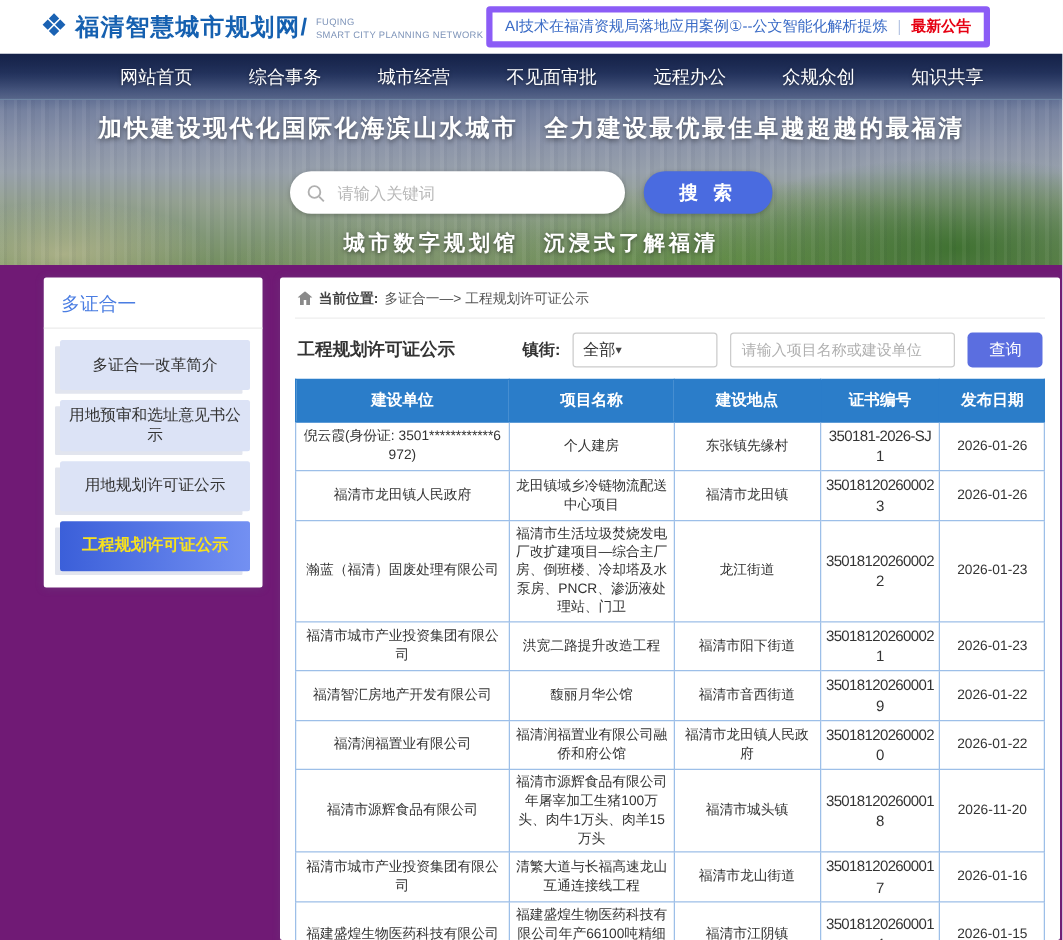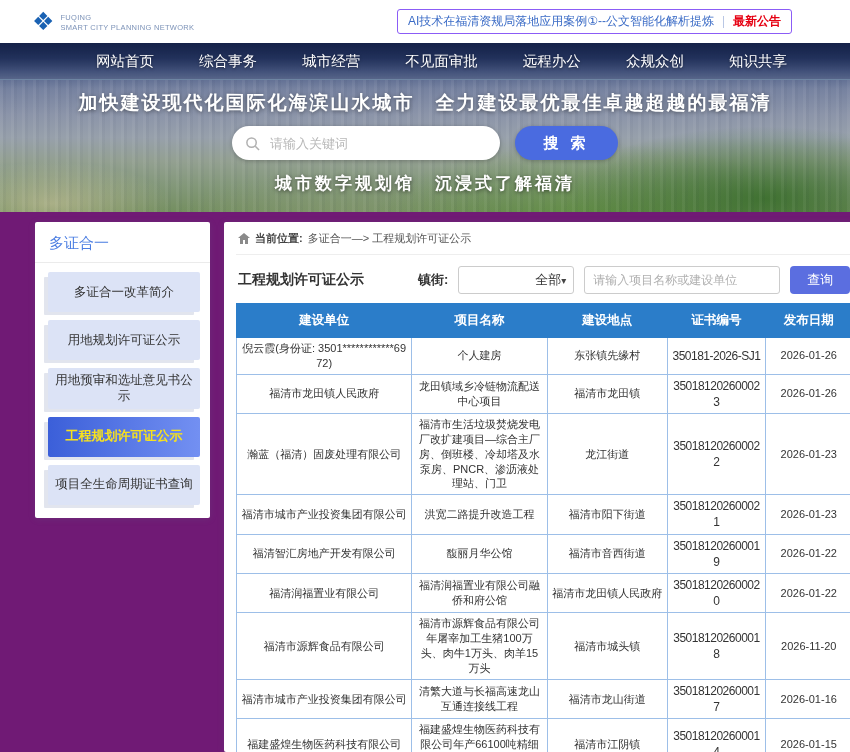--- a/index.html
+++ b/index.html
@@ -15,21 +15,21 @@
     height:43px; background:#fff;
     display:flex; align-items:center; justify-content:space-between;
     padding:0 58px 0 32px;
   }
   .logo { display:flex; align-items:center; gap:6px; cursor:pointer; }
   .logo-icon { color:#1a62b3; font-size:25px; line-height:1; }
   .logo-text { color:#1560b0; font-size:19px; font-weight:bold; letter-spacing:1px; white-space:nowrap; }
   .logo-sub { display:flex; flex-direction:column; color:#7d93b8; font-size:7.5px; line-height:1.3; letter-spacing:.3px; margin-top:3px; }
   .announce {
     display:flex; align-items:center; gap:9px;
-    border:1px solid #8b5cf6; border-radius:3px; padding:3px 10px;
+    border:5px solid #8b5cf6; border-radius:3px; padding:3px 10px;
     font-size:12px; background:#fff; white-space:nowrap;
   }
   .announce-text { color:#3a6bc6; cursor:pointer; }
   .announce-divider { width:1px; height:12px; background:#b9c7e4; }
   .announce-badge { color:var(--badge-red,#e60012); font-weight:bold; cursor:pointer; }
 
   
   .hero {
     height:169px; position:relative; overflow:hidden;
     background:
@@ -50,21 +50,21 @@
     padding:0 63px 0 96px;
     background:linear-gradient(180deg, rgba(16,28,66,.55), rgba(16,28,66,.12));
     border-bottom:1px solid rgba(180,215,235,.45);
   }
   .nav-item { color:#fff; font-size:14.5px; cursor:pointer; text-shadow:0 1px 3px rgba(0,0,0,.45); white-space:nowrap; }
   .slogan {
     position:relative; z-index:2; text-align:center; color:#fff;
     font-size:19px; font-weight:bold; letter-spacing:2px; margin-top:10px;
     text-shadow:0 1px 4px rgba(0,0,0,.45);
   }
-  .search-row { position:relative; z-index:2; display:flex; justify-content:center; align-items:center; gap:15px; margin-top:10px; }
+  .search-row { position:relative; z-index:2; display:flex; justify-content:center; align-items:center; gap:15px; margin-top:21px; }
   .search-box {
     width:268px; height:34px; background:#fff; border-radius:17px;
     display:flex; align-items:center; padding:0 13px; gap:8px;
     box-shadow:0 1px 4px rgba(0,0,0,.25);
   }
   .search-input { border:none; outline:none; flex:1; font-size:13px; color:#333; background:transparent; font-family:inherit; }
   .search-input::placeholder { color:#b8b8b8; }
   .search-btn {
     width:103px; height:34px; background:var(--search-button-bg,#4a6be0); color:#fff;
     border:none; border-radius:17px; font-size:15px; font-weight:bold; letter-spacing:4px;
@@ -109,26 +109,26 @@
     border-bottom:1px solid #eee;
   }
   .home-icon { display:flex; }
   .bc-prefix { font-weight:bold; color:#444; }
 
   .filter-row { display:flex; align-items:center; padding:11px 2px 9px; gap:10px; }
   .section-title { font-size:14px; font-weight:bold; color:#333; margin-right:44px; white-space:nowrap; }
   .filter-label { font-size:13px; font-weight:bold; color:#333; white-space:nowrap; }
   .select {
     width:116px; height:28px; border:1px solid #ccc; border-radius:3px; background:#fff;
-    display:flex; align-items:center; justify-content:flex-end;
+    display:flex; align-items:center; justify-content:flex-start;
     padding:0 7px; font-size:13px; color:#333; cursor:pointer;
   }
   .chevron { font-size:10px; color:#444; }
   .filter-input {
-    width:196px; height:28px; border:1px solid #ccc; border-radius:3px;
+    width:180px; height:28px; border:1px solid #ccc; border-radius:3px;
     padding:0 8px; font-size:12px; color:#333; outline:none; font-family:inherit;
   }
   .filter-input::placeholder { color:#b0b0b0; }
   .query-btn {
     width:60px; height:28px; background:var(--query-button-bg,#5b6ee0); color:#fff;
     border:none; border-radius:4px; font-size:13px; cursor:pointer; font-family:Liberation Sans, sans-serif;
   }
 
   .data-table { width:100%; border-collapse:collapse; table-layout:fixed; }
   .data-table th {
@@ -142,20 +142,21 @@
     word-break:break-all; height:24px;
   }
   .data-table td:nth-child(4) { font-size:12px; letter-spacing:-.5px; }
 </style>
 </head>
 <body>
 
 <header class="top-header">
   <div class="logo">
     <span class="logo-icon">❖</span>
+    <span class="logo-text">福清智慧城市规划网/</span>
     <span class="logo-sub">
       <span>FUQING</span>
       <span>SMART CITY PLANNING NETWORK</span>
     </span>
   </div>
   <div class="announce">
     <span class="announce-text">AI技术在福清资规局落地应用案例①--公文智能化解析提炼</span>
     <span class="announce-divider"></span>
     <span class="announce-badge">最新公告</span>
   </div>
@@ -185,24 +186,23 @@
     <button class="search-btn">搜 索</button>
   </div>
   <div class="tagline">城市数字规划馆　沉浸式了解福清</div>
 </div>
 
 <div class="page-body">
   <aside class="sidebar">
     <div class="side-title">多证合一</div>
     <div class="side-items" id="side-items">
         <div class="side-item">多证合一改革简介</div>
+        <div class="side-item">用地预审和选址意见书公示</div>
         <div class="side-item">用地规划许可证公示</div>
-        <div class="side-item">用地预审和选址意见书公示</div>
         <div class="side-item active">工程规划许可证公示</div>
-        <div class="side-item">项目全生命周期证书查询</div>
       </div>
   </aside>
 
   <main class="main-card">
     <div class="breadcrumb">
       <span class="home-icon">
         <svg width="12" height="11" viewBox="0 0 12 11">
             <path d="M6 0 L12 5 L10 5 L10 11 L7 11 L7 7 L5 7 L5 11 L2 11 L2 5 L0 5 Z" fill="#8a8a8a"></path>
           </svg>
       </span>

